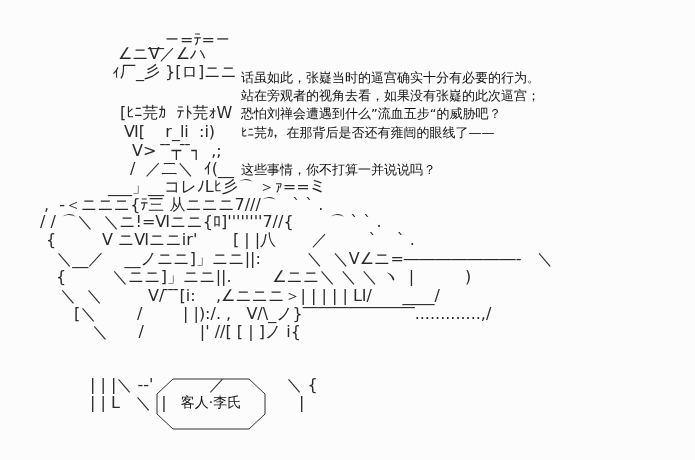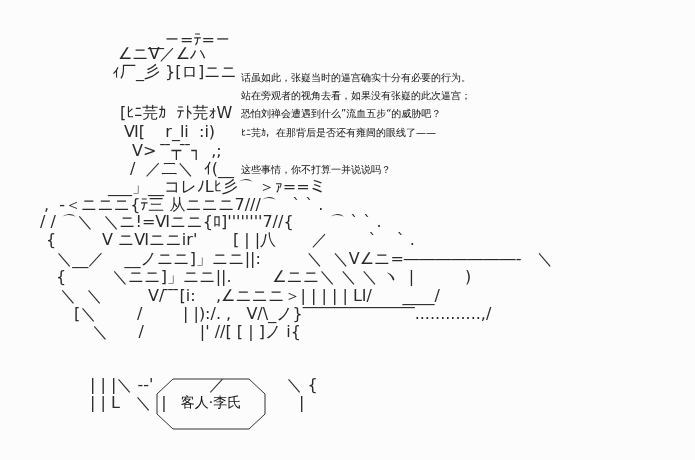--- a/index.html
+++ b/index.html
@@ -13,21 +13,21 @@
     }
     .art-line {
       position: absolute; white-space: pre; font-size: 16px; line-height: 14px;
       color: #2a2a2a; letter-spacing: 0px;
       font-family: "DejaVu Sans", sans-serif;
     }
     .dialogue {
       position: absolute; left: 241px; top: 70px;
     }
     .dialogue-line {
-      position: absolute; left: 0; white-space: pre; font-size: 10px; line-height: 16px;
+      position: absolute; left: 0; white-space: pre; font-size: 13px; line-height: 16px;
       color: #111;
       font-family: "DejaVu Sans", sans-serif;
     }
     .nameplate {
       position: absolute; left: 155px; top: 378px; width: 100px; height: 50px;
     }
     .nameplate svg { position: absolute; left: 0; top: 0; }
     .nameplate-label {
       position: absolute; left: 0; top: 16px; width: 100px; text-align: center;
       font-size: 14px; color: #111;

